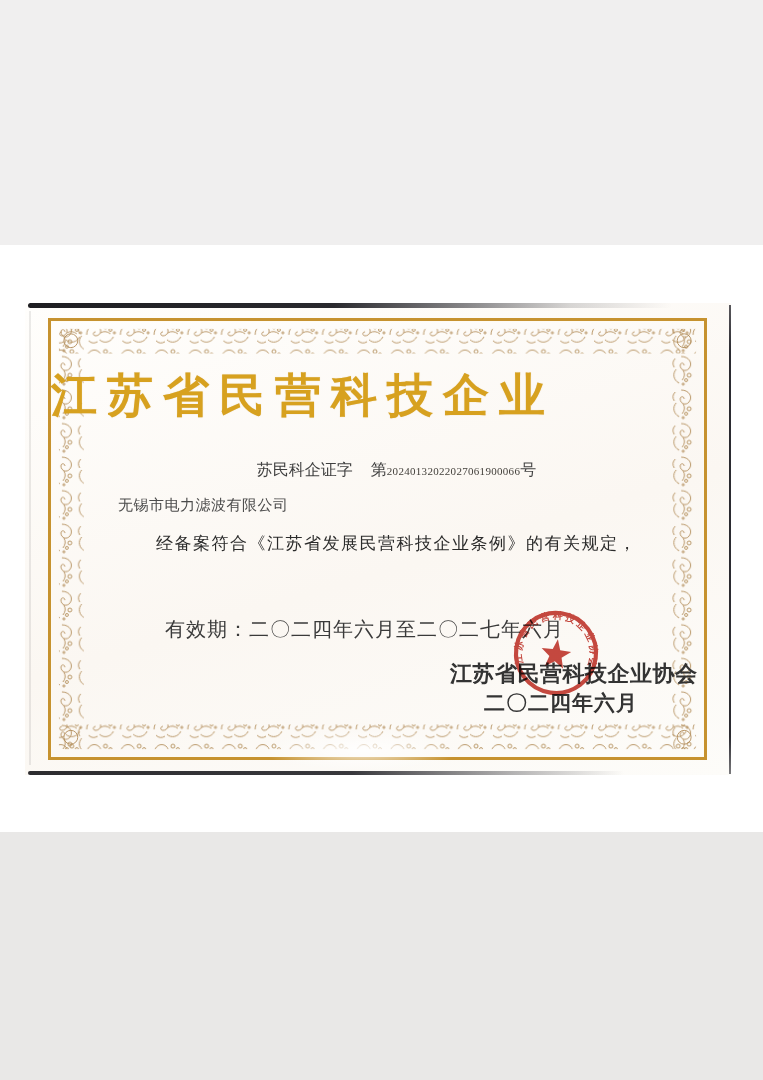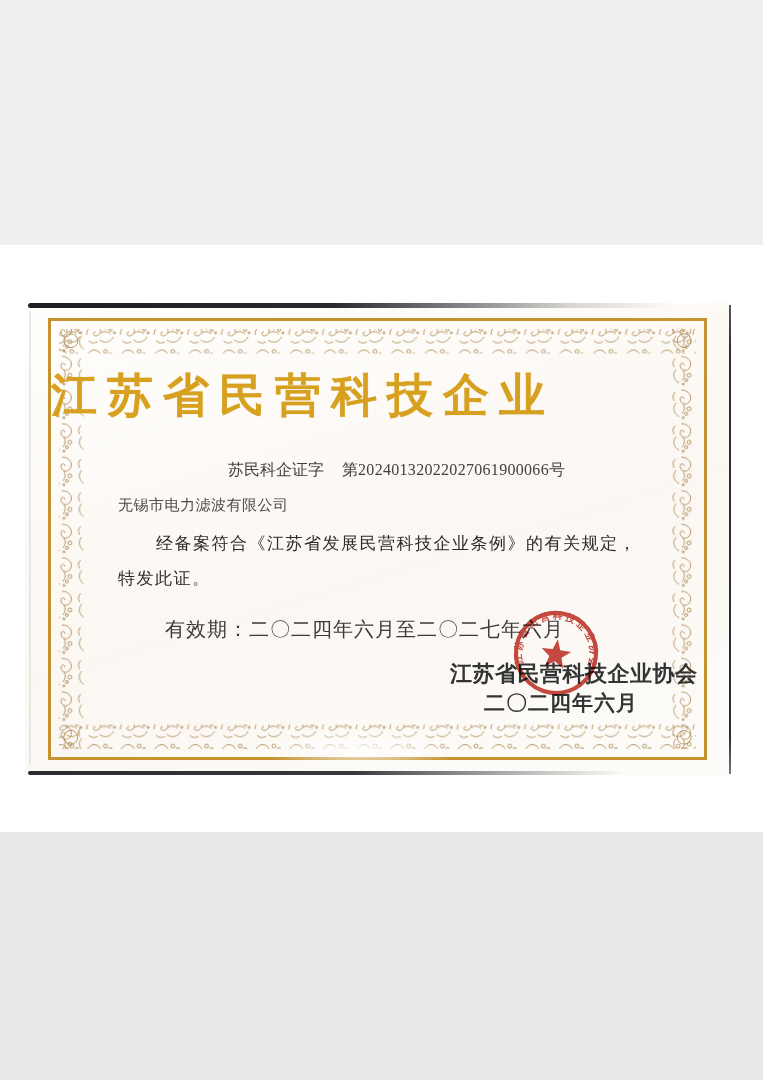--- a/index.html
+++ b/index.html
@@ -61,21 +61,21 @@
   }
   .cert-no{
     position:absolute;left:0;top:139px;width:100%;
     display:flex;justify-content:center;align-items:baseline;
     transform:translateX(19px);
     color:#3f3f3f;font-size:16px;
   }
   .cert-no .sp{margin-left:18px;}
   .cert-no .num{
     font-family:"Liberation Serif","DejaVu Serif",serif;
-    font-size:16px;letter-spacing:0.3px;color:#44413c;
+    font-size:11px;letter-spacing:0.3px;color:#44413c;
   }
   .company{
     position:absolute;left:67px;top:175px;
     font-family:Liberation Sans, sans-serif;
     font-size:15px;color:#4b4b4b;letter-spacing:0.5px;
   }
   .body-line{
     position:absolute;margin:0;left:67px;
     font-size:17px;font-weight:400;color:#2b2b2b;letter-spacing:1.5px;
   }
@@ -154,21 +154,20 @@
     <div class="cert-no">
       <span>苏民科企证字</span>
       <span class="sp">第</span>
       <span class="num">20240132022027061900066</span>
       <span>号</span>
     </div>
 
     <div class="company">无锡市电力滤波有限公司</div>
 
     <p class="body-line body-line-1">经备案符合《江苏省发展民营科技企业条例》的有关规定，</p>
-    <p class="body-line body-line-2">特发此证。</p>
 
     <div class="validity">有效期：二〇二四年六月至二〇二七年六月</div>
 
     <div class="issuer">江苏省民营科技企业协会</div>
     <div class="issue-date">二〇二四年六月</div>
 
     <svg class="seal" viewBox="0 0 100 100" aria-hidden="true">
       <g transform="rotate(8 50 50)">
         <circle cx="50" cy="50" r="43.5" fill="none" stroke="#c23a31" stroke-width="4.5"></circle>
         <path id="sealArc" d="M 16,66 A 37.5,37.5 0 1 1 84,66" fill="none"></path>

